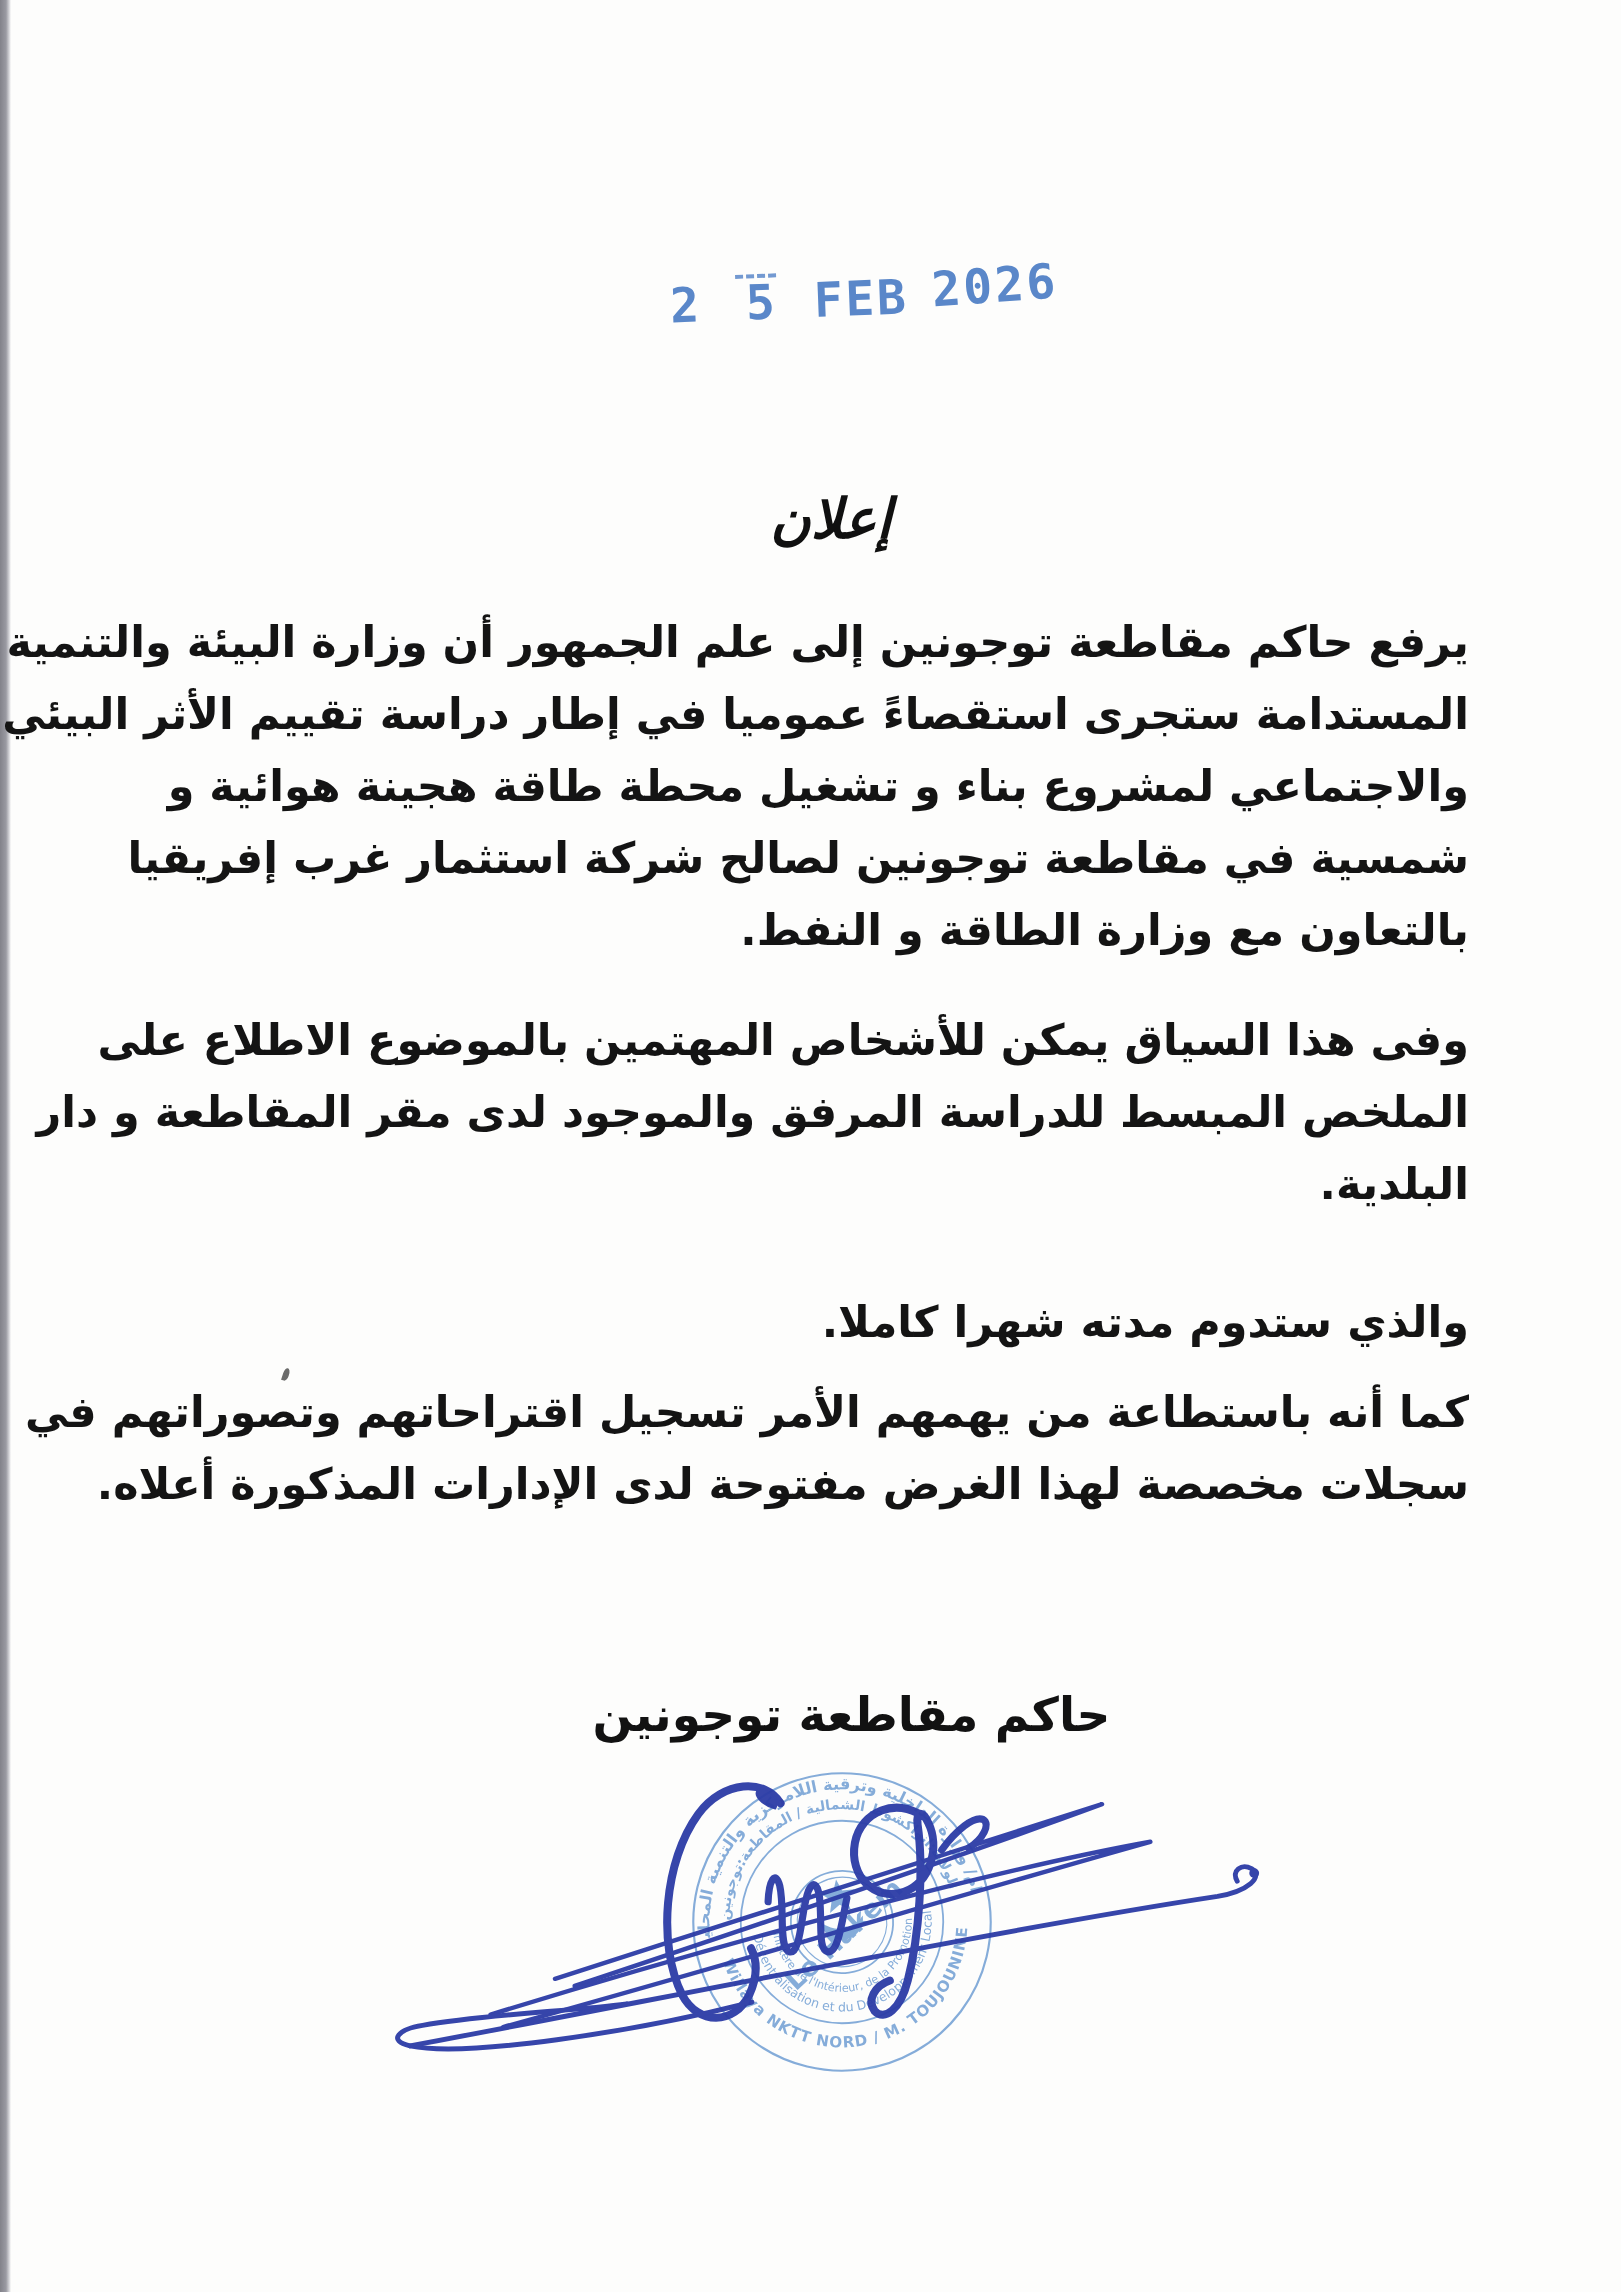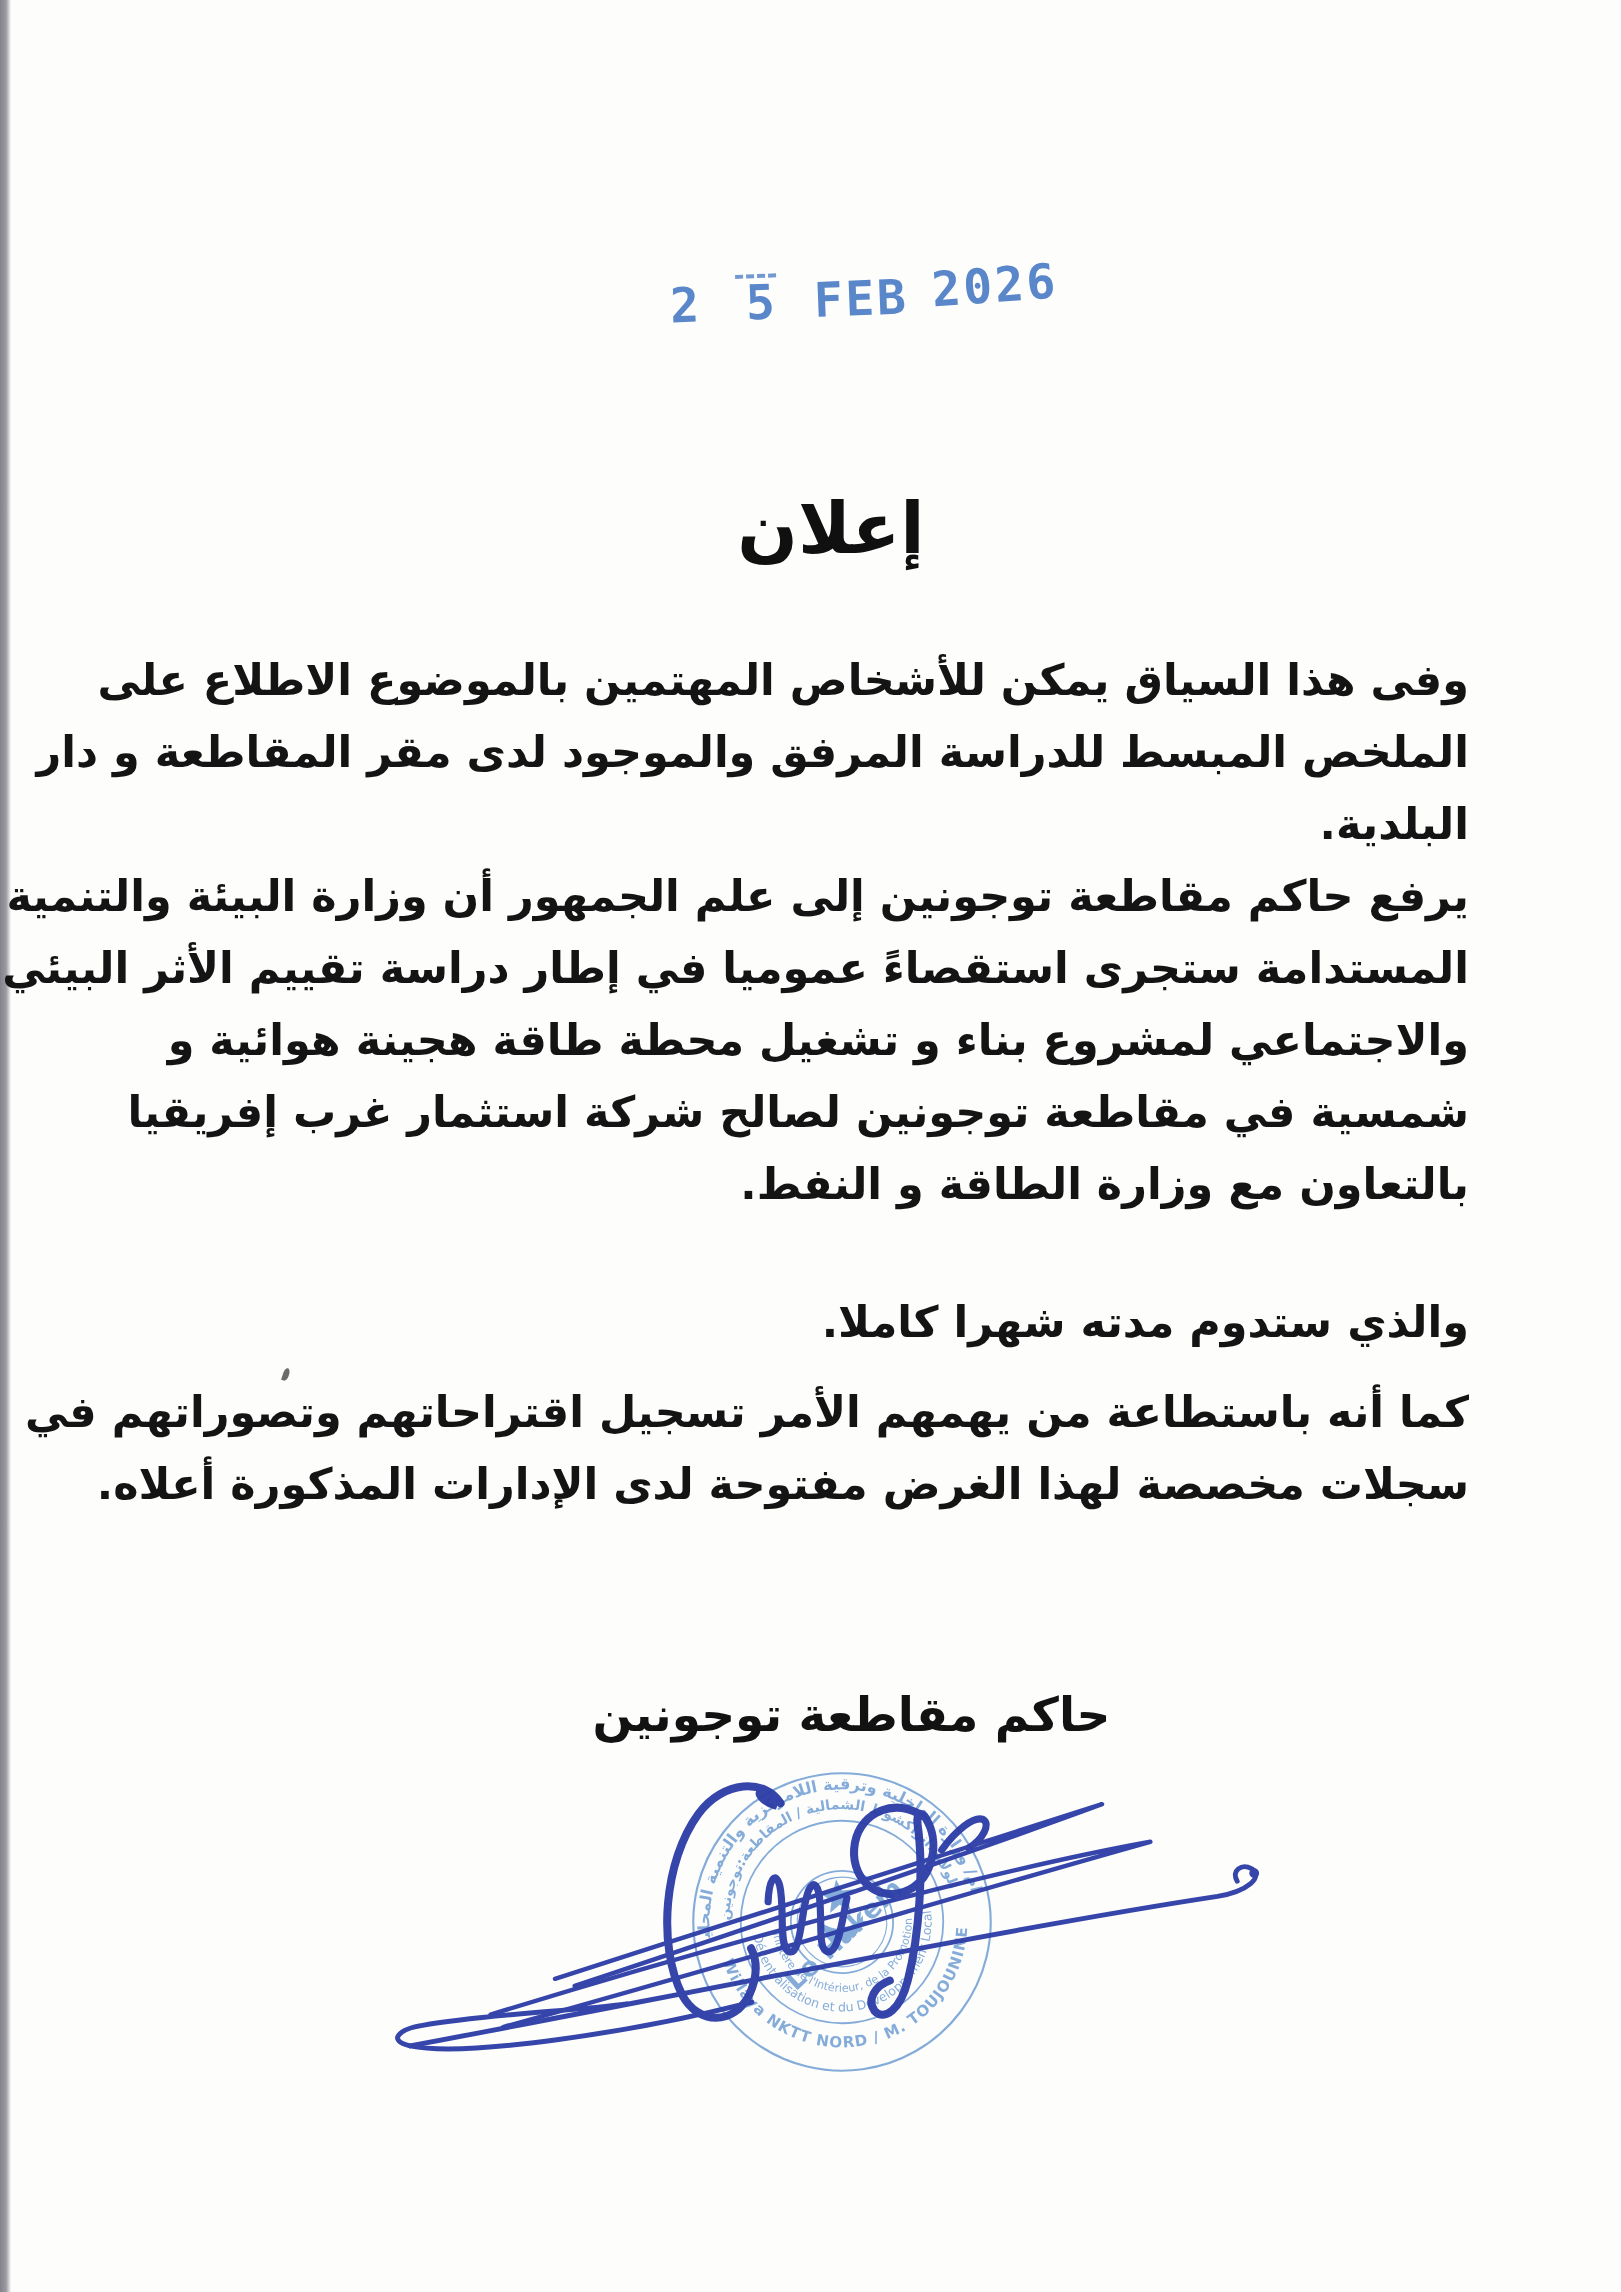--- a/index.html
+++ b/index.html
@@ -19,21 +19,21 @@
   }
   .date-stamp .day{position:relative;letter-spacing:9px;}
   .date-stamp .day .u5{
     position:absolute;left:34px;bottom:-3.6px;width:41px;border-bottom:4.5px dashed currentColor;opacity:.85;
   }
   .date-stamp .month{margin-left:30px;}
   .date-stamp .year{margin-left:23px;transform:translateY(-8px) rotate(-2deg);}
   
   .title{
     position:absolute;top:487px;left:0;right:0;text-align:center;padding-left:41px;
-    font-size:71px;font-weight:700;color:#101010;
+    font-size:55px;font-weight:700;color:#101010;font-style:italic;
   }
   
   .body-text{
     position:absolute;left:204px;top:605px;width:1265px;color:#141414;
     font-weight:700;font-size:43px;
   }
   .para{margin:0;}
   .para.p2{margin-top:38px;}
   .para.p3{margin-top:66px;}
   .para.p4{margin-top:18px;}
@@ -67,31 +67,31 @@
     <span class="day u5-wrap" style="position:relative;width:0">
         <span class="u5" style="left:-48px;"></span>
       </span>
     <span class="month">FEB</span>
     <span class="year">2026</span>
   </div>
 
   <div class="title">إعلان</div>
 
   <div class="body-text">
-      <div class="para p2">
-        <div class="line">وفى هذا السياق يمكن للأشخاص المهتمين بالموضوع الاطلاع على</div>
-        <div class="line">الملخص المبسط للدراسة المرفق والموجود لدى مقر المقاطعة و دار</div>
-        <div class="line last">البلدية.</div>
-      </div>
       <div class="para p1">
         <div class="line">يرفع حاكم مقاطعة توجونين إلى علم الجمهور أن وزارة البيئة والتنمية</div>
         <div class="line">المستدامة ستجرى استقصاءً عموميا في إطار دراسة تقييم الأثر البيئي</div>
         <div class="line">والاجتماعي لمشروع بناء و تشغيل محطة طاقة هجينة هوائية و</div>
         <div class="line">شمسية في مقاطعة توجونين لصالح شركة استثمار غرب إفريقيا</div>
         <div class="line last">بالتعاون مع وزارة الطاقة و النفط.</div>
+      </div>
+      <div class="para p2">
+        <div class="line">وفى هذا السياق يمكن للأشخاص المهتمين بالموضوع الاطلاع على</div>
+        <div class="line">الملخص المبسط للدراسة المرفق والموجود لدى مقر المقاطعة و دار</div>
+        <div class="line last">البلدية.</div>
       </div>
       <div class="para p3">
         <div class="line last">والذي ستدوم مدته شهرا كاملا.</div>
       </div>
       <div class="para p4">
         <div class="line">كما أنه باستطاعة من يهمهم الأمر تسجيل اقتراحاتهم وتصوراتهم في</div>
         <div class="line last">سجلات مخصصة لهذا الغرض مفتوحة لدى الإدارات المذكورة أعلاه.</div>
       </div>
     </div>
 

